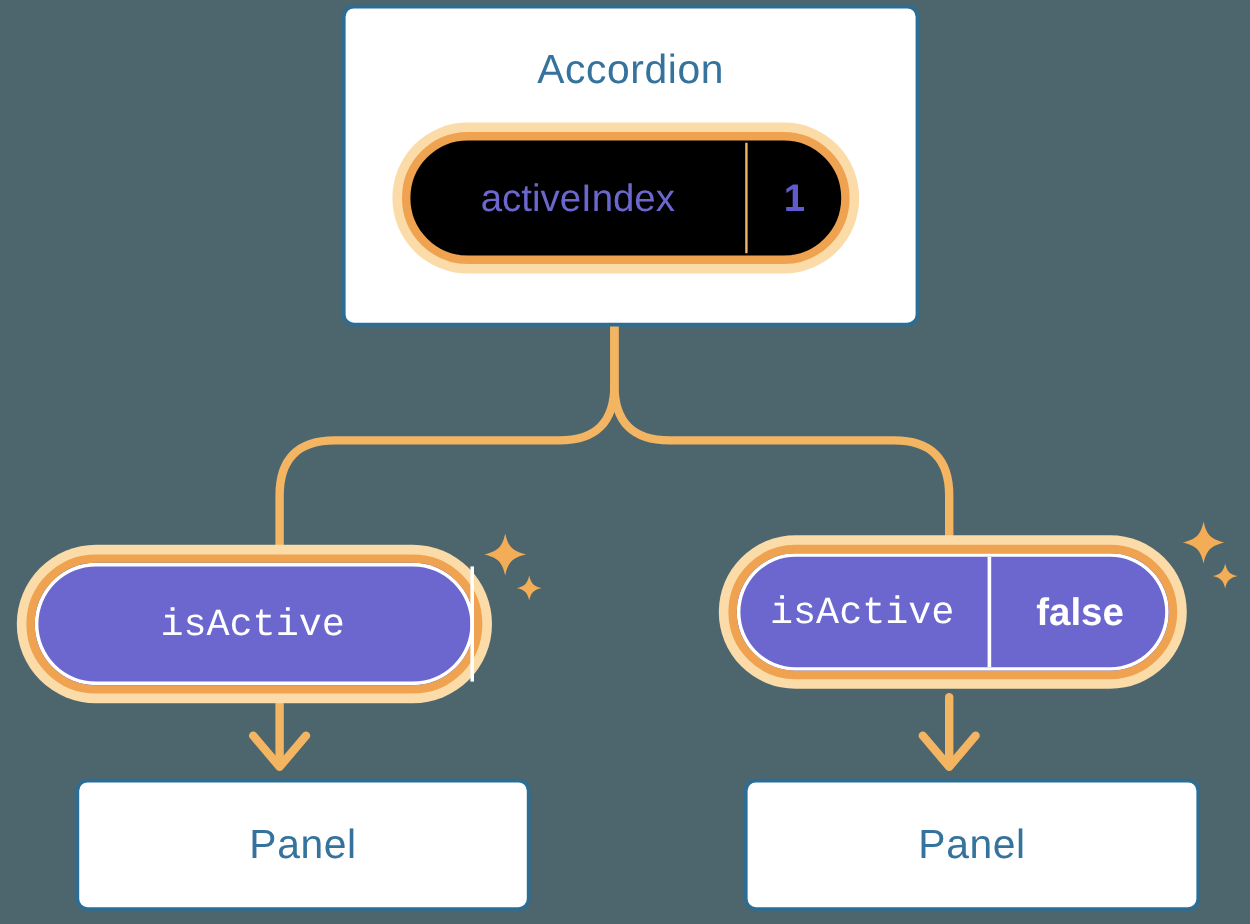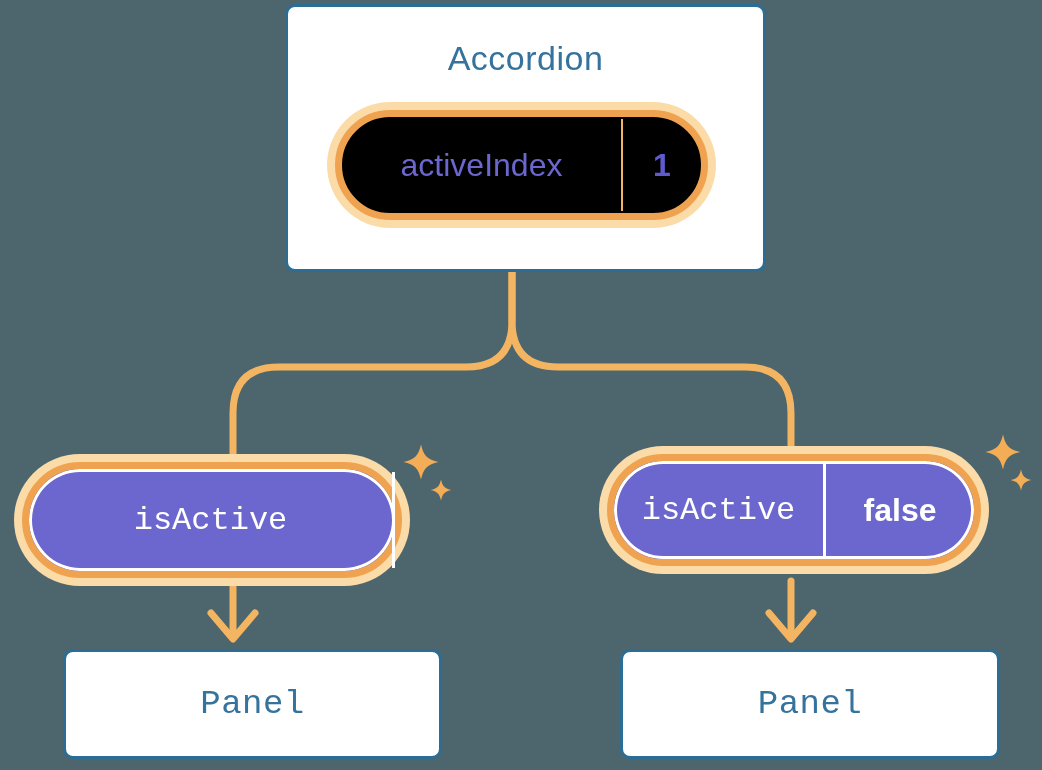--- a/index.html
+++ b/index.html
@@ -28,21 +28,20 @@
     margin-left:20px;
   }
   .card--accordion{
     left:265px;top:4px;
     width:481px;height:268px;
   }
   .card--panel{
     display:flex;
     align-items:center;
     justify-content:center;
-    font-family:Liberation Mono, monospace;
   }
   .card--panel-left{ left:43px; top:649px; width:379px; height:110px; }
   .card--panel-right{ left:600px; top:649px; width:380px; height:110px; }
   .card-title{
     color:#35739D;
     font-size:34px;
     font-weight:500;
     letter-spacing:0.5px;
   }
   .card--accordion .card-title{

